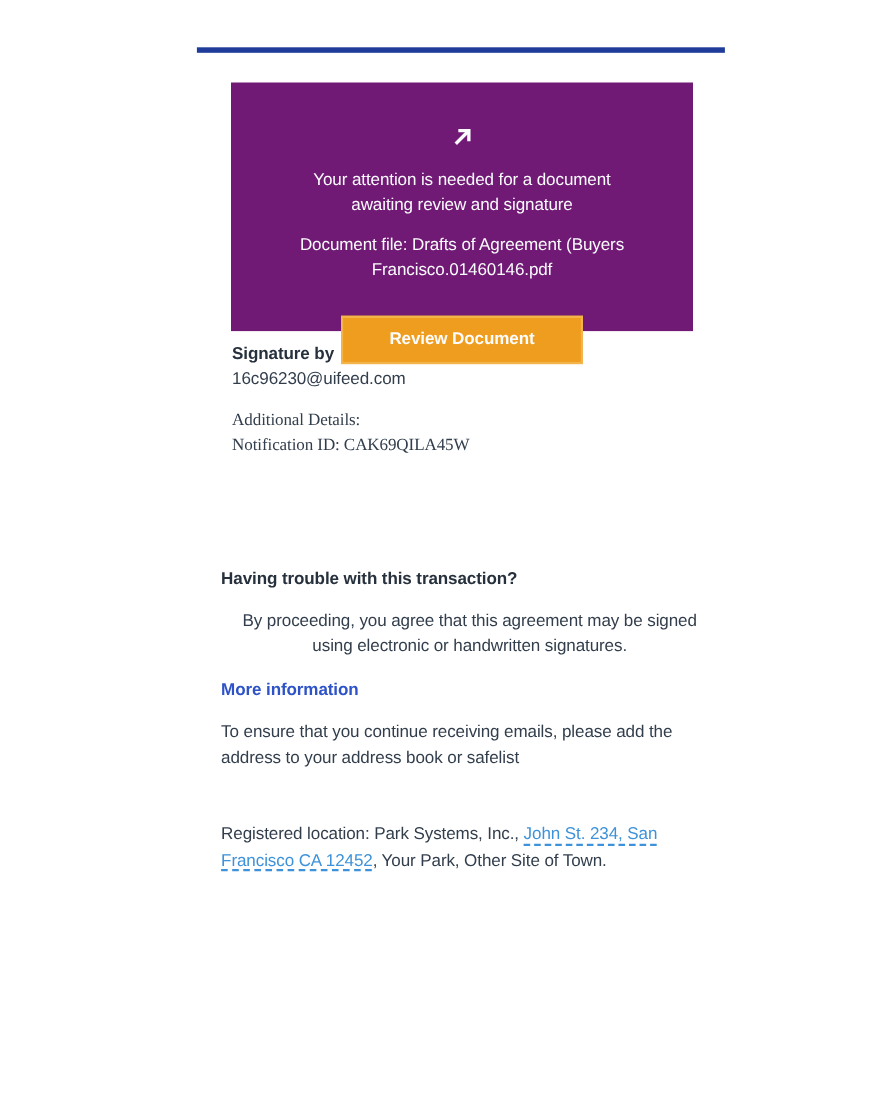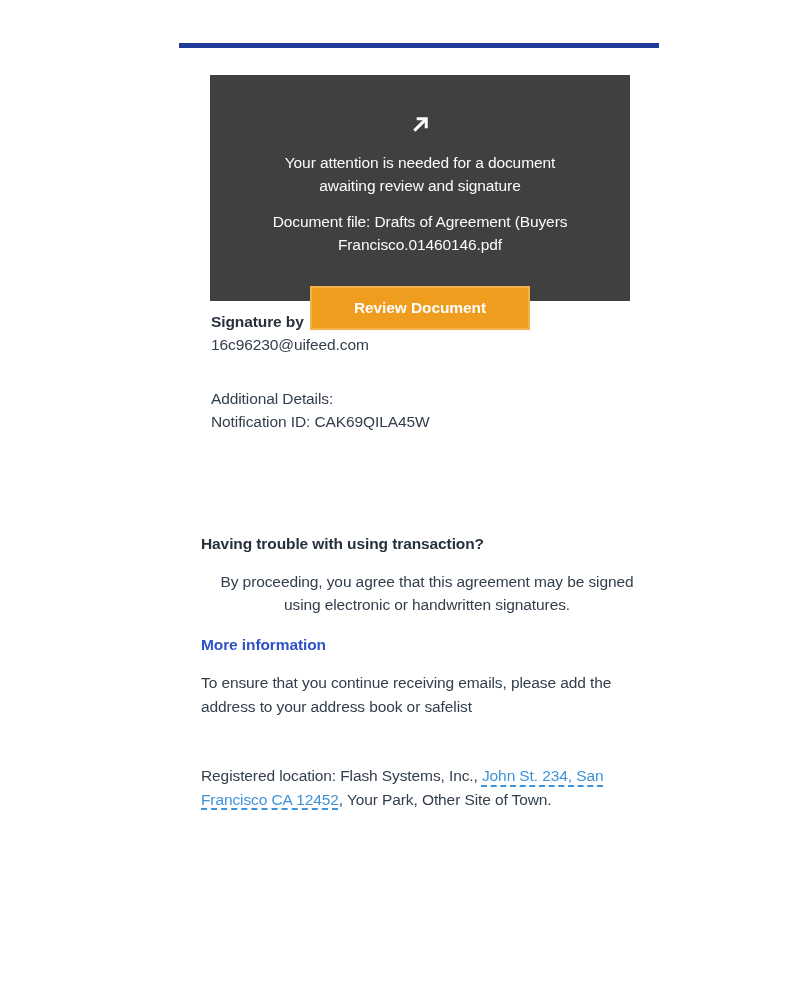--- a/index.html
+++ b/index.html
@@ -10,21 +10,21 @@
     font-family: "Liberation Sans", "DejaVu Sans", sans-serif;
     color: #323e4c;
     letter-spacing: -0.1px;
   }
   .email-wrap { margin: 43px 0 0 179px; width: 480px; }
   .top-divider { height: 5px; width: 480px; background: #1f3c9a; }
 
   .hero {
     margin: 27px 0 0 31px;
     width: 420px; height: 226px;
-    background: #404040;
+    background: #701a75;
     color: #fafbfd;
     text-align: center;
     padding-top: 36px;
   }
   .hero-icon { display: inline-block; width: 27px; height: 27px; }
   .hero-heading {
     margin: 9px auto 0; max-width: 312px;
     font-size: 15.5px; line-height: 23px; font-weight: 400;
   }
   .hero-doc {
@@ -39,21 +39,21 @@
     border: 2px solid #f3b54b;
     color: #fcfcfc;
     font-family: "Liberation Sans", "DejaVu Sans", sans-serif;
     font-size: 15.5px; font-weight: 700;
     letter-spacing: -0.1px;
     cursor: pointer;
   }
 
   .received-block { margin: 9px 0 0 32px; width: 420px; font-size: 15.5px; line-height: 23px; }
   .received-label { font-weight: 700; color: #27313d; }
-  .additional-block { margin-top: 31px; }
+  .additional-block { margin-top: 14px; font-family: Liberation Serif, serif; }
 
   .lower-block { margin: 99px 0 0 22px; width: 452px; font-size: 15.5px; line-height: 23.5px; }
   .trouble-heading { font-weight: 700; color: #27313d; }
   .agreement-text { margin-top: 14px; text-align: center; }
   .more-info { margin-top: 16px; }
   .more-info a { color: #2e53c8; text-decoration: none; cursor: pointer; font-weight: bold; }
   .safelist-text { margin-top: 15px; }
   .registered-text { margin-top: 46px; }
   .addr-link {
     color: #3e92d9;
@@ -87,22 +87,22 @@
   <div class="received-block">
     <div class="received-label">Signature by</div>
     <div>16c96230@uifeed.com</div>
     <div class="additional-block">
       <div>Additional Details:</div>
       <div>Notification ID: CAK69QILA45W</div>
     </div>
   </div>
 
   <div class="lower-block">
-    <div class="trouble-heading">Having trouble with using transaction?</div>
+    <div class="trouble-heading">Having trouble with this transaction?</div>
     <div class="agreement-text">By proceeding, you agree that this agreement may be signed using electronic or handwritten signatures.</div>
     <div class="more-info">
       <a>More information</a>
     </div>
     <div class="safelist-text">To ensure that you continue receiving emails, please add the address to your address book or safelist</div>
-    <div class="registered-text"><span>Registered location: Flash Systems, Inc., </span><span class="addr-link">John St. 234, San Francisco CA 12452</span><span>, Your Park, Other Site of Town.</span></div>
+    <div class="registered-text"><span>Registered location: Park Systems, Inc., </span><span class="addr-link">John St. 234, San Francisco CA 12452</span><span>, Your Park, Other Site of Town.</span></div>
   </div>
 
 </div>
 
 </body></html>

